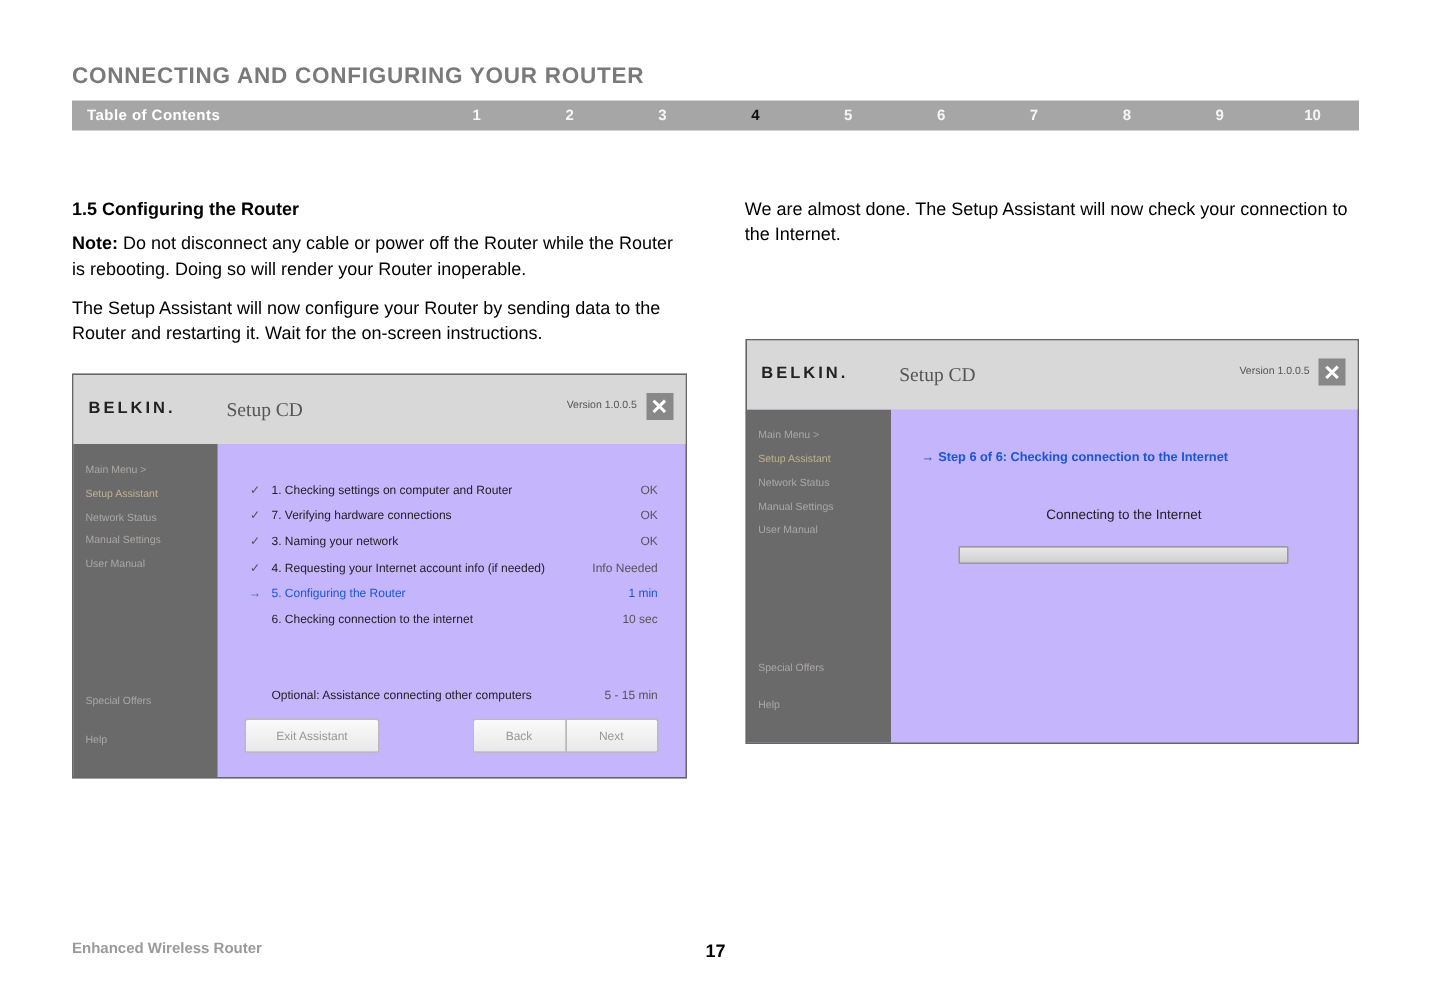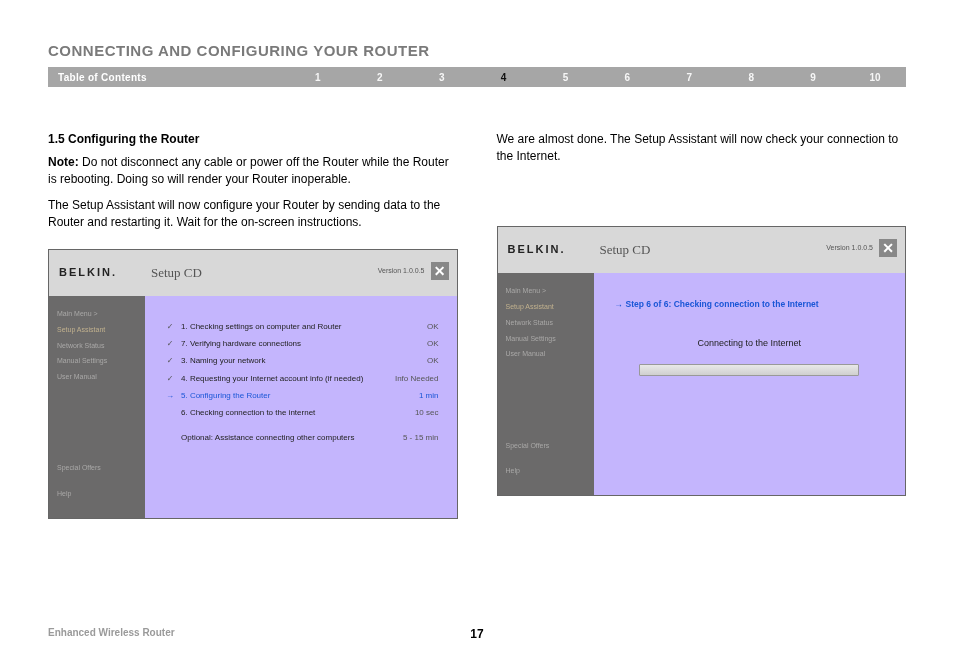--- a/index.html
+++ b/index.html
@@ -28,21 +28,21 @@
   .side .it.sel { color: #c1b18e; }
   .side .spacer { flex:1; }
   .panel { flex: 1; position: relative; padding: 22px 18px 0 18px; font-size: 8px; color: #333; }
   .steps .row { display: flex; align-items: center; padding: 3px 0; }
   .steps .ic { width: 14px; text-align: center; color:#555; }
   .steps .ic.arrow { color: #1a56d6; font-weight: bold; }
   .steps .txt { flex: 1; padding-left: 4px; color:#222;}
   .steps .txt.blue { color: #1a56d6; }
   .steps .st { color: #555; min-width:50px; text-align:right; }
   .steps .st.blue { color: #1a56d6; }
-  .opt { margin-top: 8px; display:flex; }
+  .opt { margin-top: 34px; display:flex; }
   .btns { position: absolute; bottom: 16px; left: 18px; right: 18px; display: flex; gap: 50px; }
   .btn { border: 1px solid #bbb; background: linear-gradient(#fafafa,#e8e8e8); color: #999; font-size: 8px; padding: 5px 0; border-radius: 2px; text-align:center; }
   .btn.ex { width: 90px; }
   .btn.pair { width: 62px; margin:0; }
   .pairwrap { display:flex; margin-left:auto; }
   .pairwrap .btn:first-child { border-radius: 2px 0 0 2px; border-right:0;}
   .pairwrap .btn:last-child { border-radius: 0 2px 2px 0;}
   
   .panel2 .step6 { color: #1a56d6; font-size: 8.5px; margin-top: 4px; display:flex; align-items:center; font-weight:bold;}
   .panel2 .step6 .ic { width:14px; text-align:center; }
@@ -135,20 +135,27 @@
                     <span class="ic"></span>
                     <span class="txt">6. Checking connection to the internet</span>
                     <span class="st">10 sec</span>
                   </div>
                 <div class="row opt">
                     <span class="ic"></span>
                     <span class="txt">Optional: Assistance connecting other computers</span>
                     <span class="st">5 - 15 min</span>
                   </div>
               </div>
+              <div class="btns">
+                <div class="btn ex">Exit Assistant</div>
+                <div class="pairwrap">
+                  <div class="btn pair">Back</div>
+                  <div class="btn pair">Next</div>
+                </div>
+              </div>
             </div>
           </div>
         </div>
       </div>
     </div>
 
     <div class="col">
       <p>We are almost done. The Setup Assistant will now check your connection to the Internet.</p>
       <p style="visibility:hidden">spacer line to match height<br>second line</p>
 

